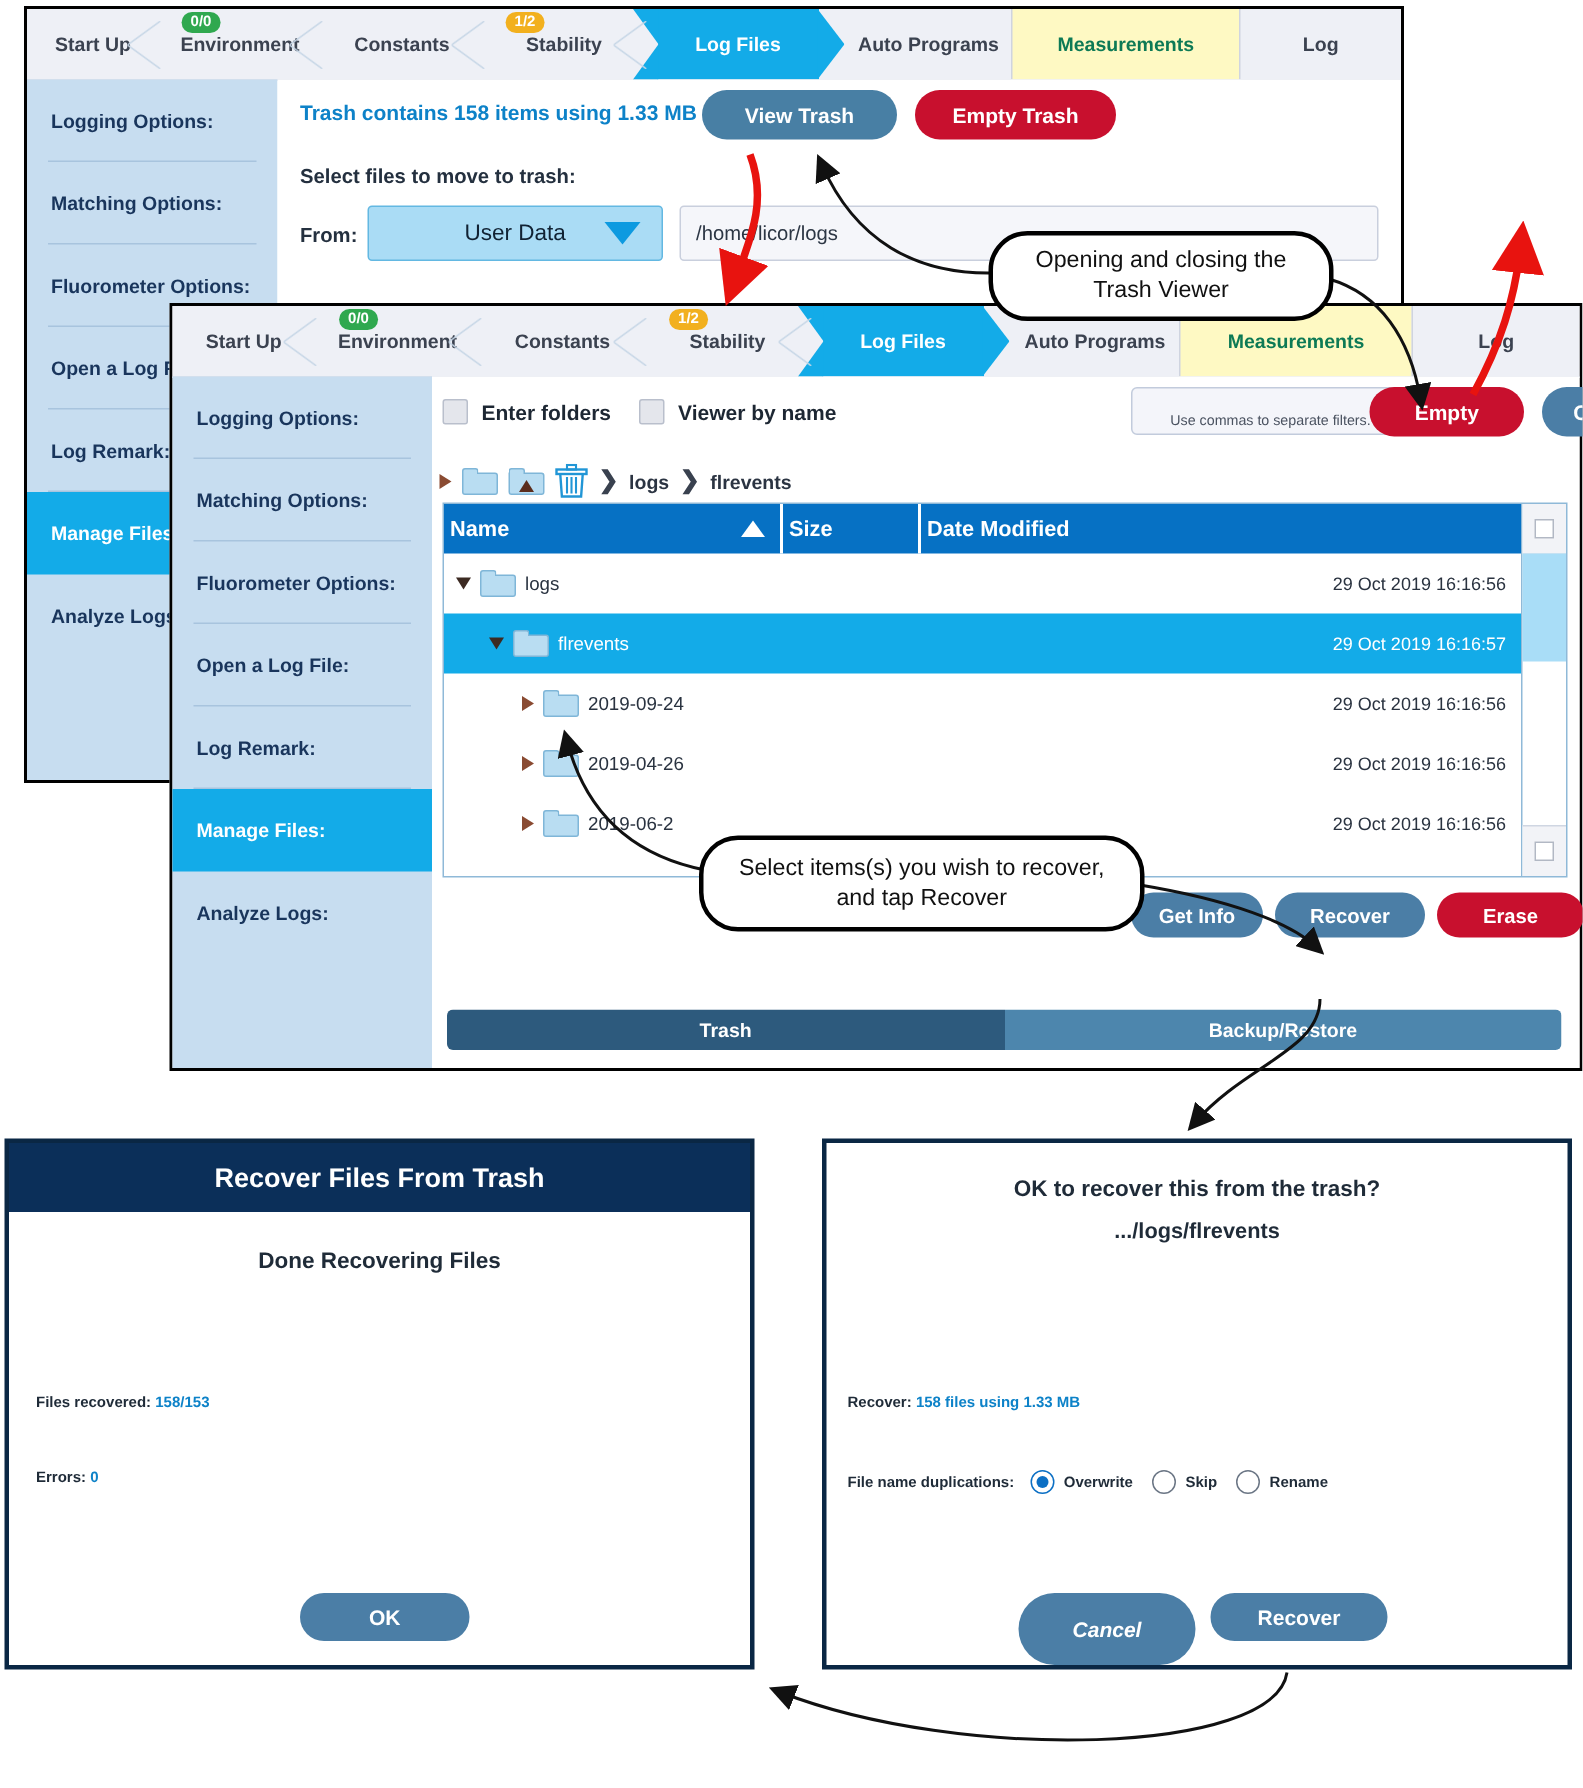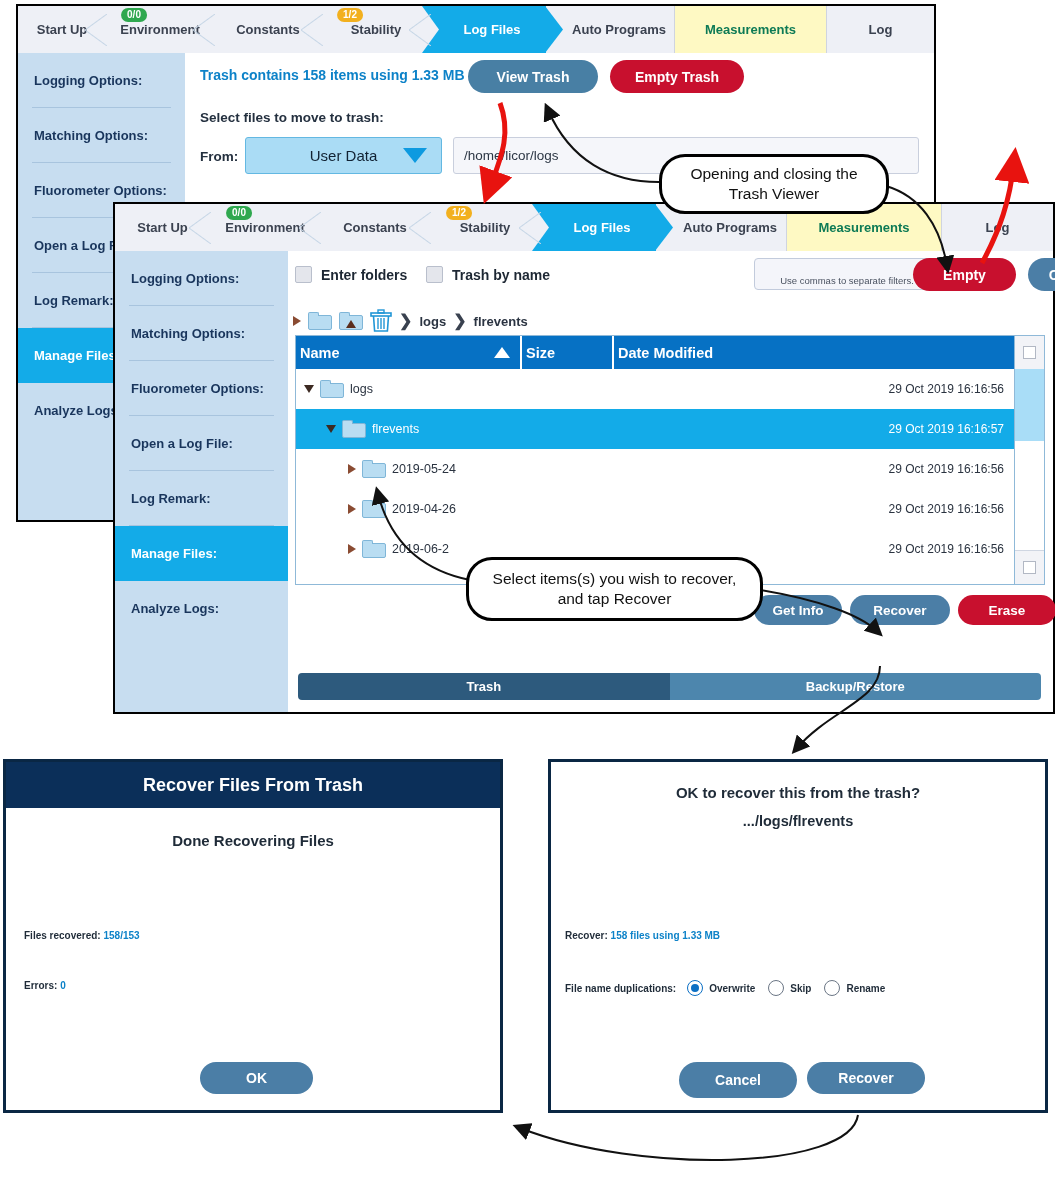--- a/index.html
+++ b/index.html
@@ -295,21 +295,21 @@
     </div>
 
     <div class="body">
 
       <div class="opt" style="left:7px;top:15px">
         <span class="chk"></span>
         <span>Enter folders</span>
       </div>
       <div class="opt" style="left:138px;top:15px">
         <span class="chk"></span>
-        <span>Trash by name</span>
+        <span>Viewer by name</span>
       </div>
       <div class="filterbox">
         <span>Use commas to separate filters.</span>
       </div>
       <div class="btn red" style="position:absolute;left:625px;top:7px;width:103px;height:33px;">Empty</div>
       <div class="btn steel" style="position:absolute;left:740px;top:7px;width:121px;height:33px;">Close Trash</div>
 
       <div class="crumbs">
         <span class="tri-r"></span>
         <span class="folder">
@@ -369,21 +369,21 @@
               <span>flrevents</span>
             </span>
             <span class="dt">29 Oct 2019 16:16:57</span>
           </div>
           <div class="trow" style="padding-left:52px">
             <span class="nm">
               <span class="tri-r"></span>
               <span class="folder">
                   <i></i>
                 </span>
-              <span>2019-05-24</span>
+              <span>2019-09-24</span>
             </span>
             <span class="dt">29 Oct 2019 16:16:56</span>
           </div>
           <div class="trow" style="padding-left:52px">
             <span class="nm">
               <span class="tri-r"></span>
               <span class="folder">
                   <i></i>
                 </span>
               <span>2019-04-26</span>
@@ -453,21 +453,21 @@
       </span>
       <span style="display:inline-flex;align-items:center;gap:6px;margin-left:6px">
         <span class="radio"></span>
         <span style="font-weight:600">Skip</span>
       </span>
       <span style="display:inline-flex;align-items:center;gap:6px;margin-left:6px">
         <span class="radio"></span>
         <span style="font-weight:600">Rename</span>
       </span>
     </div>
-    <div class="btn steel" style="position:absolute;left:128px;top:300px;width:118px;height:36px;">Cancel</div>
+    <div class="btn steel" style="position:absolute;left:128px;top:300px;width:118px;height:48px;font-style:italic;">Cancel</div>
     <div class="btn steel" style="position:absolute;left:256px;top:300px;width:118px;height:32px;">Recover</div>
   </div>
 
   <div class="callout" id="co1" style="left:659px;top:154px;width:230px;height:60px;">Opening and closing the Trash Viewer</div>
   <div class="callout" id="co2" style="left:466px;top:557px;width:297px;height:64px;">Select items(s) you wish to recover, and tap Recover</div>
 
   <svg class="ann" viewBox="0 0 1055 1192">
     <defs>
       <marker id="ahB" markerWidth="9" markerHeight="9" refX="5" refY="4.5" orient="auto">
         <path d="M0,0 L9,4.5 L0,9 z" fill="#111"></path>

